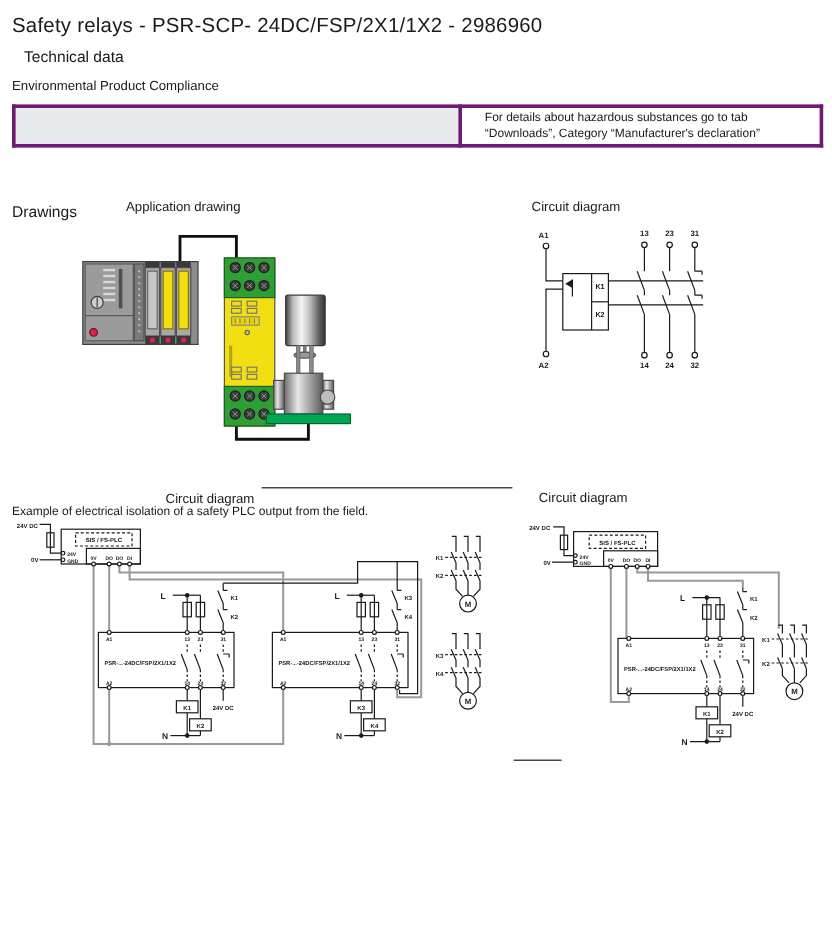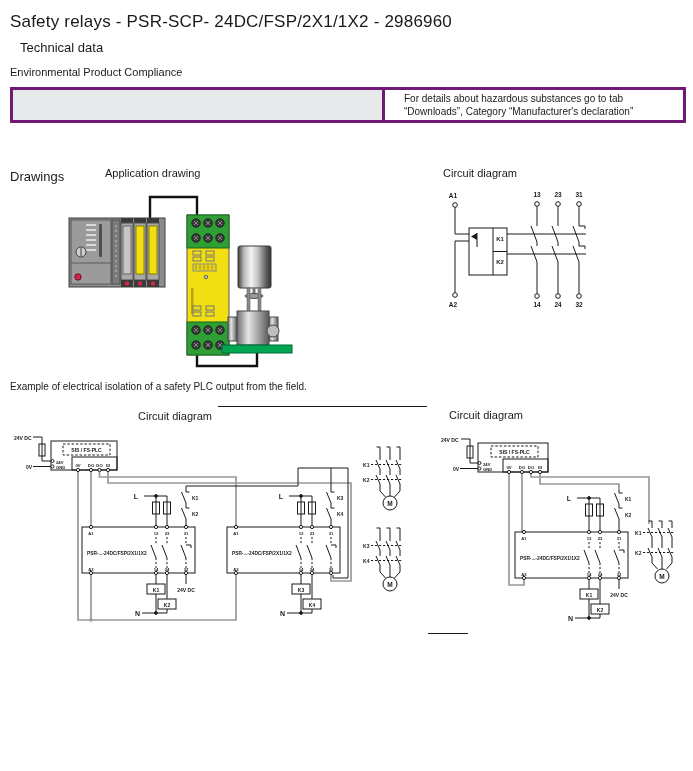--- a/index.html
+++ b/index.html
@@ -2,21 +2,21 @@
 <html><head>
 <meta charset="utf-8">
 <style>
   html,body{margin:0;padding:0;background:#fff;}
   body{width:693px;height:771px;position:relative;font-family:"Liberation Sans",sans-serif;color:#1a1a1a;}
   .abs{position:absolute;}
   .title{font-size:17px;letter-spacing:.2px;}
   .h2{font-size:13px;}
   .h3{font-size:11px;}
   .cap{font-size:11px;text-align:left;}
-  .note{font-size:10px;}
+  .note{font-size:10px;margin-top:40px;}
   table.comp{border-collapse:collapse;width:676px;table-layout:fixed;}
   table.comp td{border:3px solid #701a75;font-size:10px;line-height:1.3;vertical-align:top;padding:2px 19px;height:26px;}
   td.gray{background:#e8e9ea;width:331px;}
   .rule{background:#1a1a1a;height:1px;}
   svg text{fill:#1a1a1a;font-family:"Liberation Sans",sans-serif;}
   .ln{stroke:#1a1a1a;stroke-width:1;fill:none;}
   .lg{stroke:#999;stroke-width:1.7;fill:none;}
   .dsh{stroke-dasharray:2.2,1.8;}
   .t42{font-size:4.2px;font-weight:bold;}
   .t48{font-size:4.8px;font-weight:bold;}

